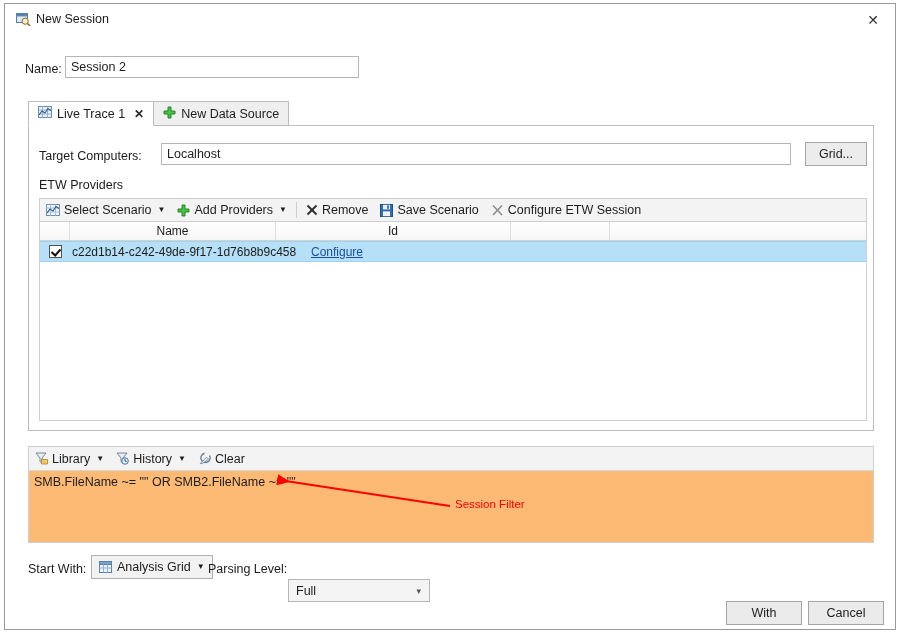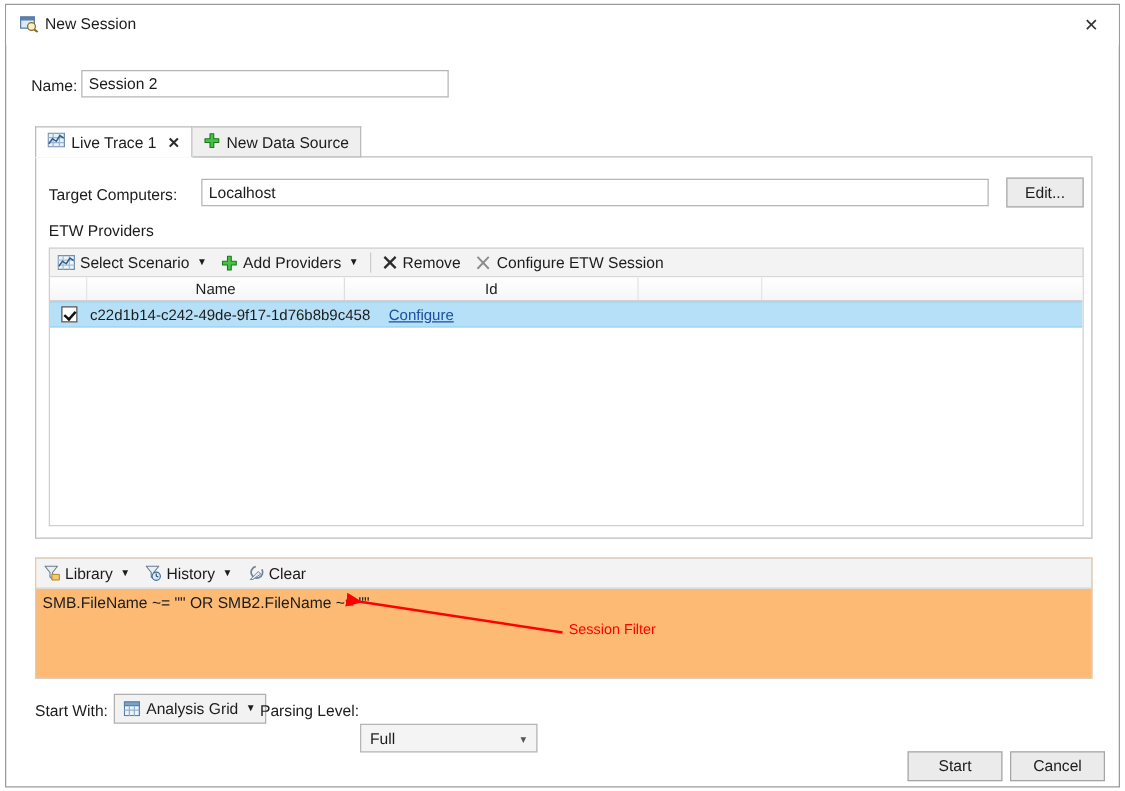--- a/index.html
+++ b/index.html
@@ -445,21 +445,21 @@
           </svg>
         </span>
         <span class="tab-label">New Data Source</span>
       </div>
     </div>
 
     <div class="tabpage">
 
       <span class="tc-label">Target Computers:</span>
       <input class="tc-input" type="text" value="Localhost" style="">
-      <button class="tc-edit">Edit...</button>
+      <button class="tc-edit">Grid...</button>
 
       <span class="etw-label">ETW Providers</span>
 
       <div class="prov-toolbar">
         <button class="tbtn">
           <span class="ic">
             <svg width="14" height="12" viewBox="0 0 14 12">
               <rect x="0.5" y="0.5" width="13" height="11" fill="#eef4fa" stroke="#7190ad"></rect>
               <line x1="0.5" y1="4" x2="13.5" y2="4" stroke="#a8bed3"></line>
               <line x1="0.5" y1="8" x2="13.5" y2="8" stroke="#a8bed3"></line>
@@ -487,20 +487,31 @@
         <button class="tbtn">
           <span class="ic">
             <svg width="12" height="12" viewBox="0 0 12 12">
               <line x1="1.5" y1="1.5" x2="10.5" y2="10.5" stroke="#2b2b2b" stroke-width="1.8"></line>
               <line x1="10.5" y1="1.5" x2="1.5" y2="10.5" stroke="#2b2b2b" stroke-width="1.8"></line>
             </svg>
           </span>
           <span>Remove</span>
         </button>
 
+        <button class="tbtn">
+          <span class="ic">
+            <svg width="13" height="13" viewBox="0 0 13 13">
+              <rect x="0.5" y="0.5" width="12" height="12" fill="#2f6fb5" stroke="#1d4e84"></rect>
+              <rect x="3" y="0.8" width="7" height="4.6" fill="#e9eff5"></rect>
+              <rect x="7" y="1.4" width="2" height="3.4" fill="#4a78a8"></rect>
+              <rect x="2.6" y="7" width="7.8" height="5.5" fill="#eef3f8" stroke="#1d4e84" stroke-width="0.6"></rect>
+            </svg>
+          </span>
+          <span>Save Scenario</span>
+        </button>
 
         <button class="tbtn">
           <span class="ic">
             <svg width="13" height="13" viewBox="0 0 13 13">
               <line x1="2" y1="1.5" x2="11" y2="11" stroke="#8a8a8a" stroke-width="1.5"></line>
               <line x1="11" y1="1.5" x2="2" y2="11" stroke="#8a8a8a" stroke-width="1.5"></line>
             </svg>
           </span>
           <span>Configure ETW Session</span>
         </button>
@@ -580,21 +591,21 @@
       <span>Analysis Grid</span>
       <span class="caret">▼</span>
     </div>
 
     <span class="pl-label">Parsing Level:</span>
     <div class="pl-select">
       <span>Full</span>
       <span class="pl-arrow">▾</span>
     </div>
 
-    <button class="dlg-btn btn-start">Start</button>
+    <button class="dlg-btn btn-start">With</button>
     <button class="dlg-btn btn-cancel">Cancel</button>
   </div>
 
   <svg class="anno-svg" viewBox="0 0 900 633">
     <defs>
       <marker id="arrowhead" markerWidth="7" markerHeight="7" refX="6" refY="3.2" orient="auto">
         <polygon points="0,3.2 7,0.3 7,6.1" fill="#ff0000"></polygon>
       </marker>
     </defs>
     <line x1="450" y1="506" x2="279" y2="480" stroke="#ff0000" stroke-width="1.9" marker-end="url(#arrowhead)"></line>

